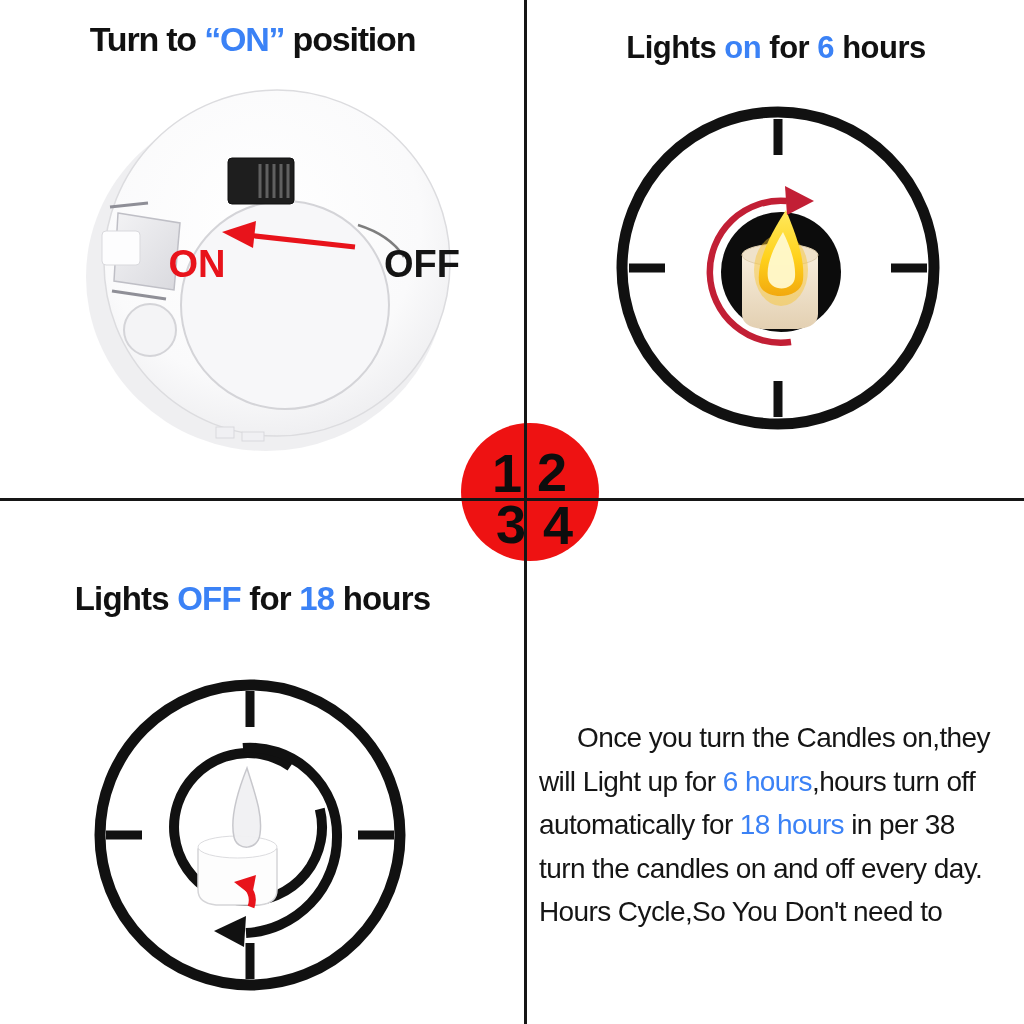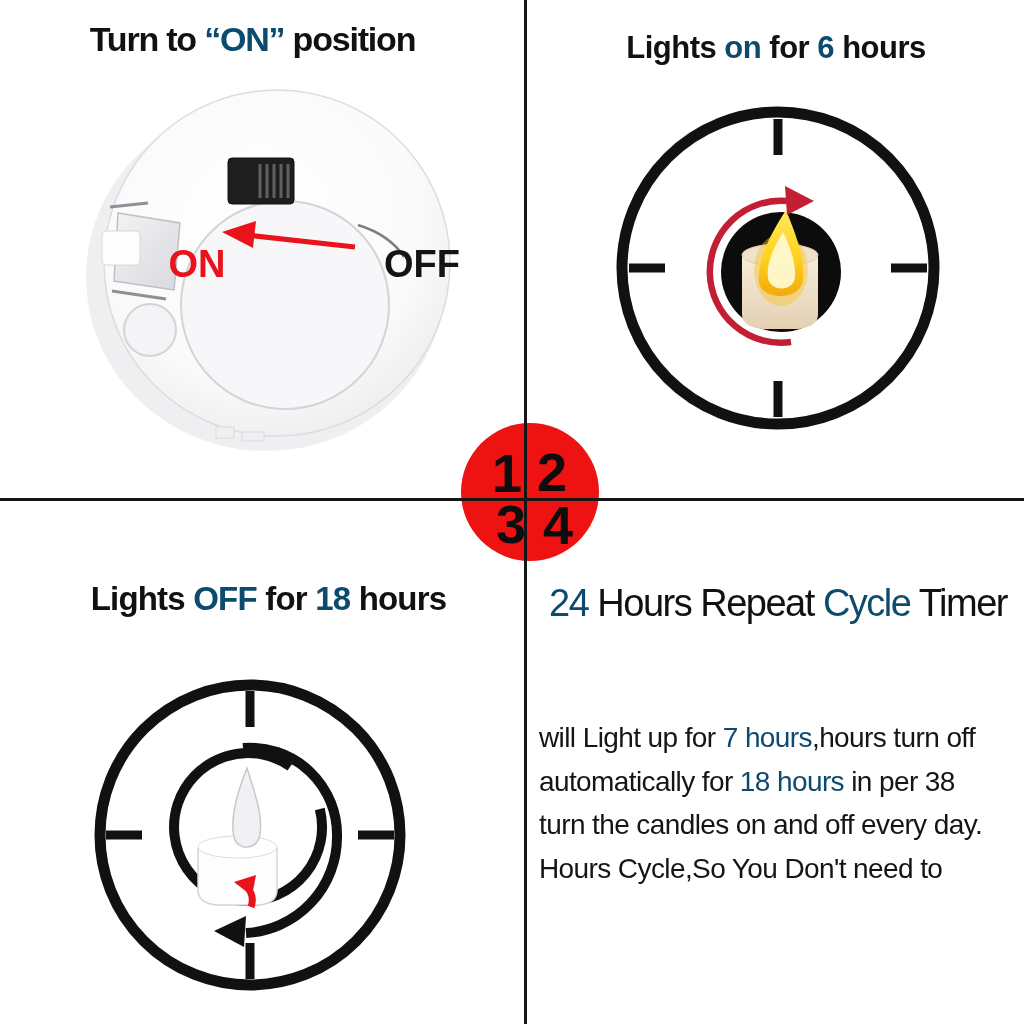--- a/index.html
+++ b/index.html
@@ -10,24 +10,24 @@
   
   .vline{position:absolute;left:524px;top:0;width:3px;height:1024px;background:#161616;z-index:5;}
   .hline{position:absolute;left:0;top:498px;width:1024px;height:3px;background:#161616;z-index:5;}
   
   .badge{position:absolute;left:461px;top:423px;width:138px;height:138px;border-radius:50%;background:#ee1212;z-index:4;}
   .badge-digit{position:absolute;z-index:6;font-weight:bold;font-size:54px;color:#0d0d0d;transform:translate(-50%,-50%);line-height:1;}
   #bd1{left:507px;top:473px;} #bd2{left:552px;top:472px;}
   #bd3{left:511px;top:524px;} #bd4{left:558px;top:525px;}
   
   .title{position:absolute;text-align:center;font-weight:bold;white-space:nowrap;z-index:2;}
-  .red{color:#0c4a6e;}
+  .red{color:#3b82f6;}
   #t1{left:0;top:20px;width:505px;font-size:34px;letter-spacing:-1.2px;}
   #t2{left:528px;top:30px;width:496px;font-size:31px;letter-spacing:-0.5px;}
-  #t3{left:16px;top:580px;width:505px;font-size:33px;letter-spacing:-0.8px;}
+  #t3{left:0;top:580px;width:505px;font-size:33px;letter-spacing:-0.8px;}
   #t4{left:532px;top:582px;width:492px;font-size:38px;font-weight:400;letter-spacing:-1.5px;}
   
   .para{position:absolute;left:539px;top:716px;width:480px;font-size:28px;letter-spacing:-0.6px;line-height:43.5px;color:#151515;z-index:2;}
   .para .pline{white-space:nowrap;}
   .indent{padding-left:38px;}
   .artwork{position:absolute;z-index:1;}
 </style>
 </head>
 <body>
 
@@ -144,22 +144,22 @@
     <polygon points="126,256 158,241 156,272" fill="#111"></polygon>
 
     <path d="M110 174 L110 215 Q110 228 128 230 L172 230 Q189 228 189 215 L189 174 Z" fill="#fdfdfd" stroke="#d5d5d8" stroke-width="1.5"></path>
     <ellipse cx="149.5" cy="172" rx="39.5" ry="11" fill="#ffffff" stroke="#dcdcdf"></ellipse>
     <path d="M159 93 C149 118 142 144 146 162 C149 176 170 176 172 159 C175 139 166 116 159 93 Z" fill="#f1f1f3" stroke="#c5c5ca" stroke-width="1.5" opacity="0.95"></path>
 
     <path d="M 163 232 Q 167 221 159 212" fill="none" stroke="#e8131b" stroke-width="7"></path>
     <polygon points="146,207 168,200 164,221" fill="#e8131b"></polygon>
   </svg>
 
-  <div class="title" id="t4"><span class="red">24</span><span> Hours Repeat </span><span class="red">Cycle</span><span> Timer</span></div>
 
   <div class="para">
-    <div class="pline"><span>will Light up for </span><span class="red">7 hours</span><span>,hours turn off</span></div>
+    <div class="pline indent"><span>Once you turn the Candles on,they</span></div>
+    <div class="pline"><span>will Light up for </span><span class="red">6 hours</span><span>,hours turn off</span></div>
     <div class="pline"><span>automatically for </span><span class="red">18 hours</span><span> in per 38</span></div>
     <div class="pline"><span>turn the candles on and off every day.</span></div>
     <div class="pline"><span>Hours Cycle,So You Don't need to</span></div>
   </div>
 
 </div>
 
 </body></html>

